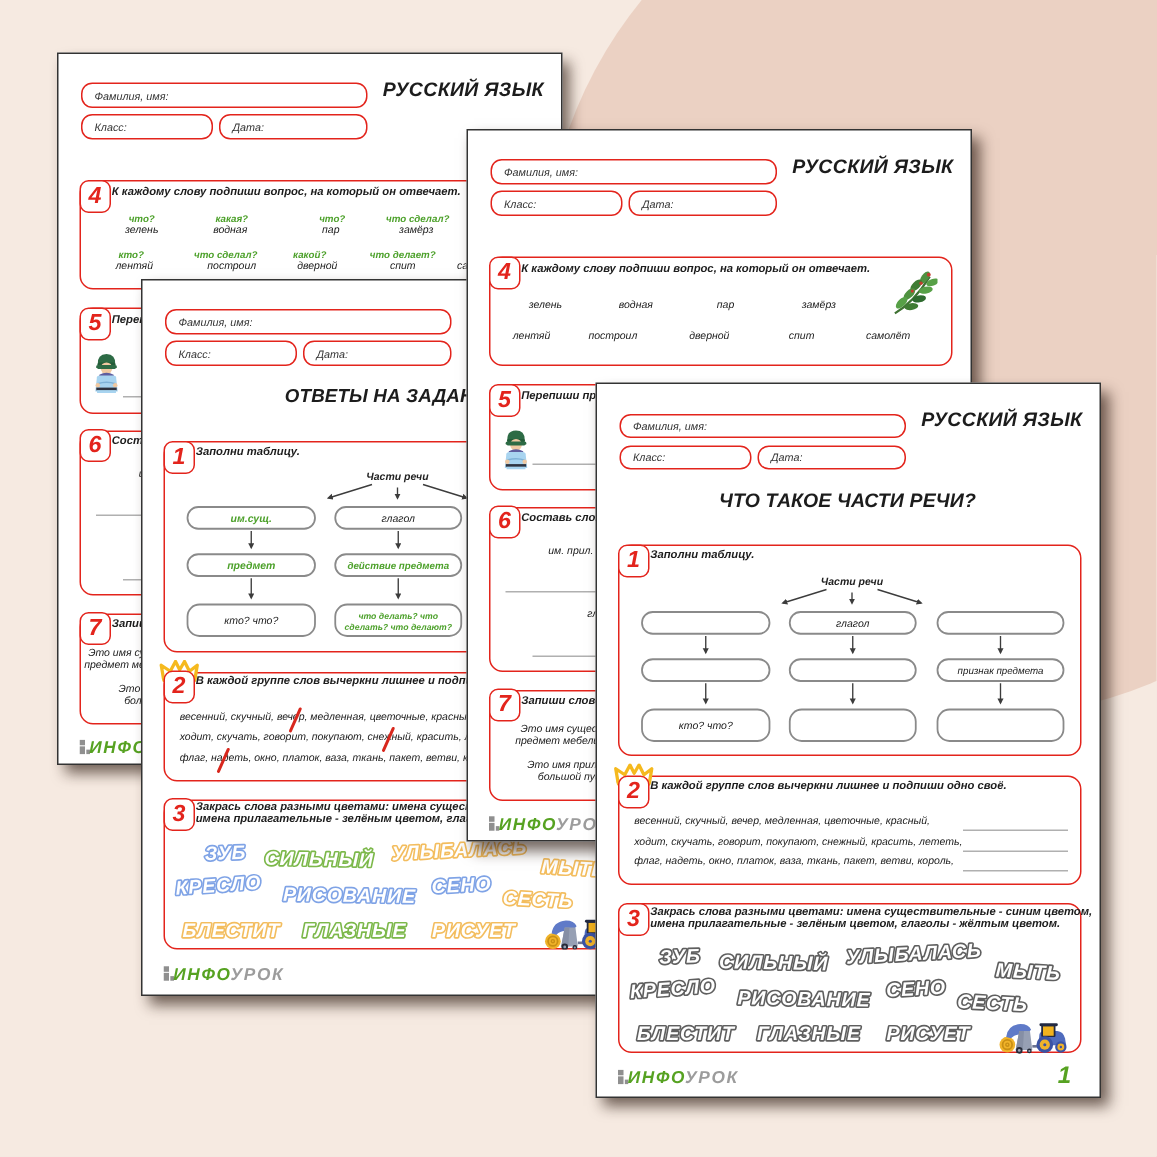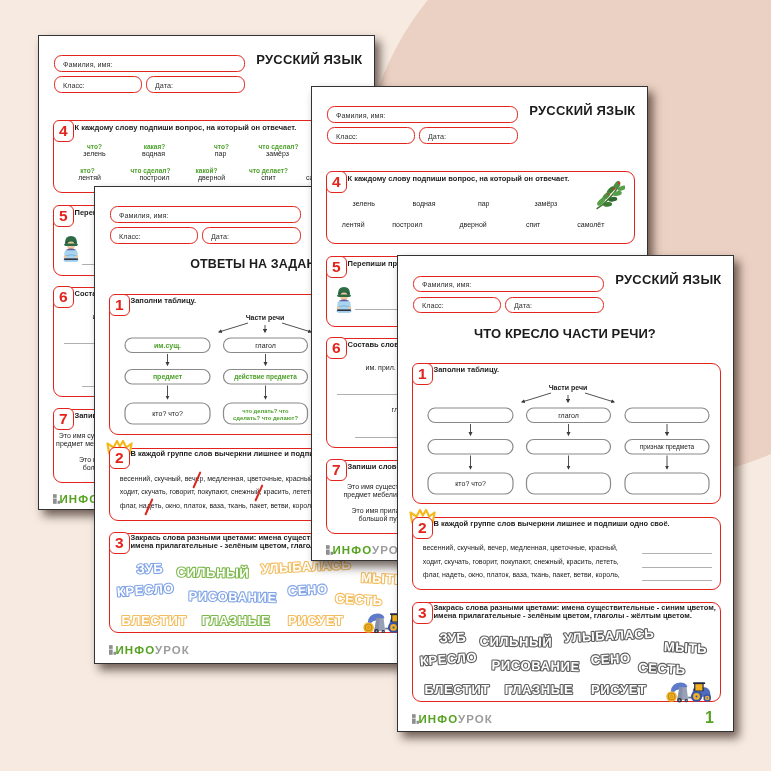--- a/index.html
+++ b/index.html
@@ -1,16 +1,16 @@
 <!DOCTYPE html>
 <html><head>
 <meta charset="utf-8">
 <style>
 html,body{margin:0;padding:0;}
-#stage{position:relative;width:771px;height:771px;background:#f6eae1;overflow:hidden;font-family:"Liberation Sans",sans-serif;}
+#stage{position:relative;width:771px;height:771px;background:#f6eae1;overflow:hidden;font-family:"Liberation Sans",sans-serif;font-style:italic;}
 #circle{position:absolute;left:362px;top:-108px;width:586px;height:586px;border-radius:50%;background:#ebd1c3;}
 .page{position:absolute;width:337px;height:476px;background:#fff;border:1px solid #333;box-shadow:5px 6px 9px rgba(40,22,12,.65);box-sizing:border-box;}
 .fld{position:absolute;border:1.7px solid #e3241c;border-radius:7.5px;background:#fff;box-sizing:border-box;}
 .fld span{position:absolute;left:8px;top:50%;transform:translateY(-50%);font-size:7.2px;color:#333;white-space:nowrap;}
 .rtitle{position:absolute;right:11px;top:16px;font-weight:bold;font-size:13px;color:#1c1c1c;letter-spacing:.2px;white-space:nowrap;}
 .wtitle{position:absolute;left:0;right:0;top:69.5px;text-align:center;font-weight:bold;font-size:13px;color:#1c1c1c;letter-spacing:.1px;}
 .task{position:absolute;left:14px;width:309px;border:1.6px solid #e3241c;border-radius:9px;box-sizing:border-box;}
 .num{position:absolute;box-sizing:border-box;left:-0.5px;top:-1.4px;width:20.5px;height:22px;border:1.6px solid #e3241c;border-radius:6px;background:#fff;color:#e3241c;font-weight:bold;font-size:15.5px;text-align:center;line-height:19px;}
 .th{position:absolute;left:21px;top:0.8px;font-weight:bold;font-size:7.5px;color:#1c1c1c;white-space:nowrap;}
 .t{position:absolute;font-size:7px;color:#222;white-space:nowrap;}
@@ -312,21 +312,21 @@
 <div class="fld" style="left:15.5px;top:19.4px;width:191px;height:16.7px;">
         <span>Фамилия, имя:</span>
       </div>
 <div class="fld" style="left:15.5px;top:40.3px;width:88px;height:16.7px;">
         <span>Класс:</span>
       </div>
 <div class="fld" style="left:107.5px;top:40.3px;width:99px;height:16.7px;">
         <span>Дата:</span>
       </div>
 <div class="rtitle">РУССКИЙ ЯЗЫК</div>
-<div class="wtitle">ЧТО КРЕСЛО ЧАСТИ РЕЧИ?</div>
+<div class="wtitle">ЧТО ТАКОЕ ЧАСТИ РЕЧИ?</div>
 <div class="task" style="top:107px;height:141px;">
 <div class="num">1</div>
 <div class="th">Заполни таблицу.</div>
 <svg style="position:absolute;left:-1.6px;top:-1.6px" width="309" height="141" viewBox="0 0 309 141">
 <defs>
             <marker id="ara" markerWidth="5" markerHeight="5" refX="3.2" refY="2.25" orient="auto">
               <path d="M0 0 L4.5 2.25 L0 4.5 Z" fill="#3c3c3c"></path>
             </marker>
           </defs>
 <g stroke="#3c3c3c" stroke-width=".9" fill="none">

